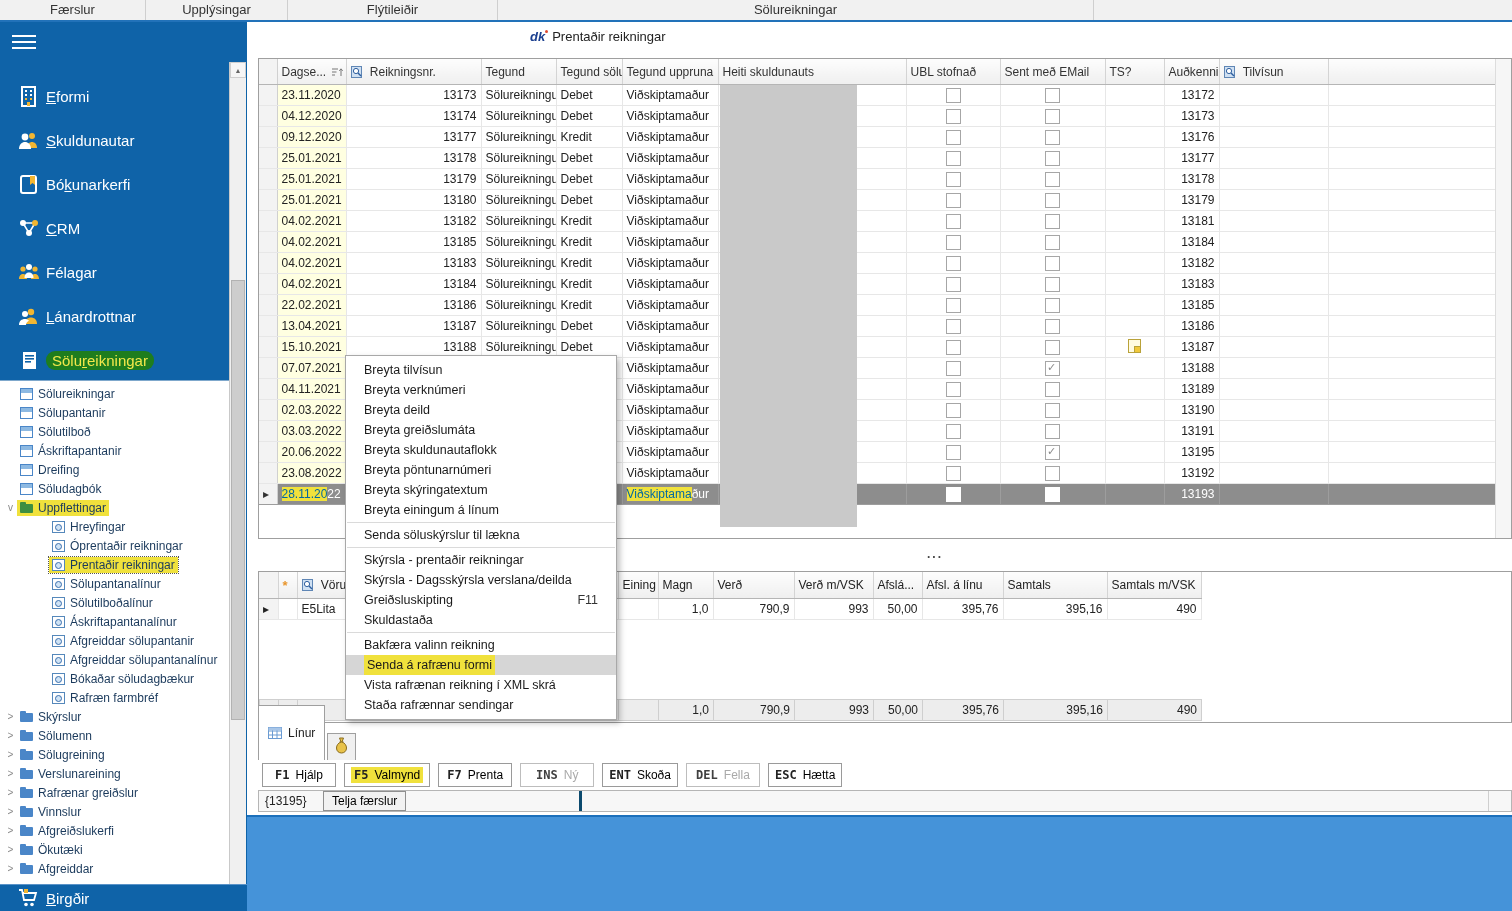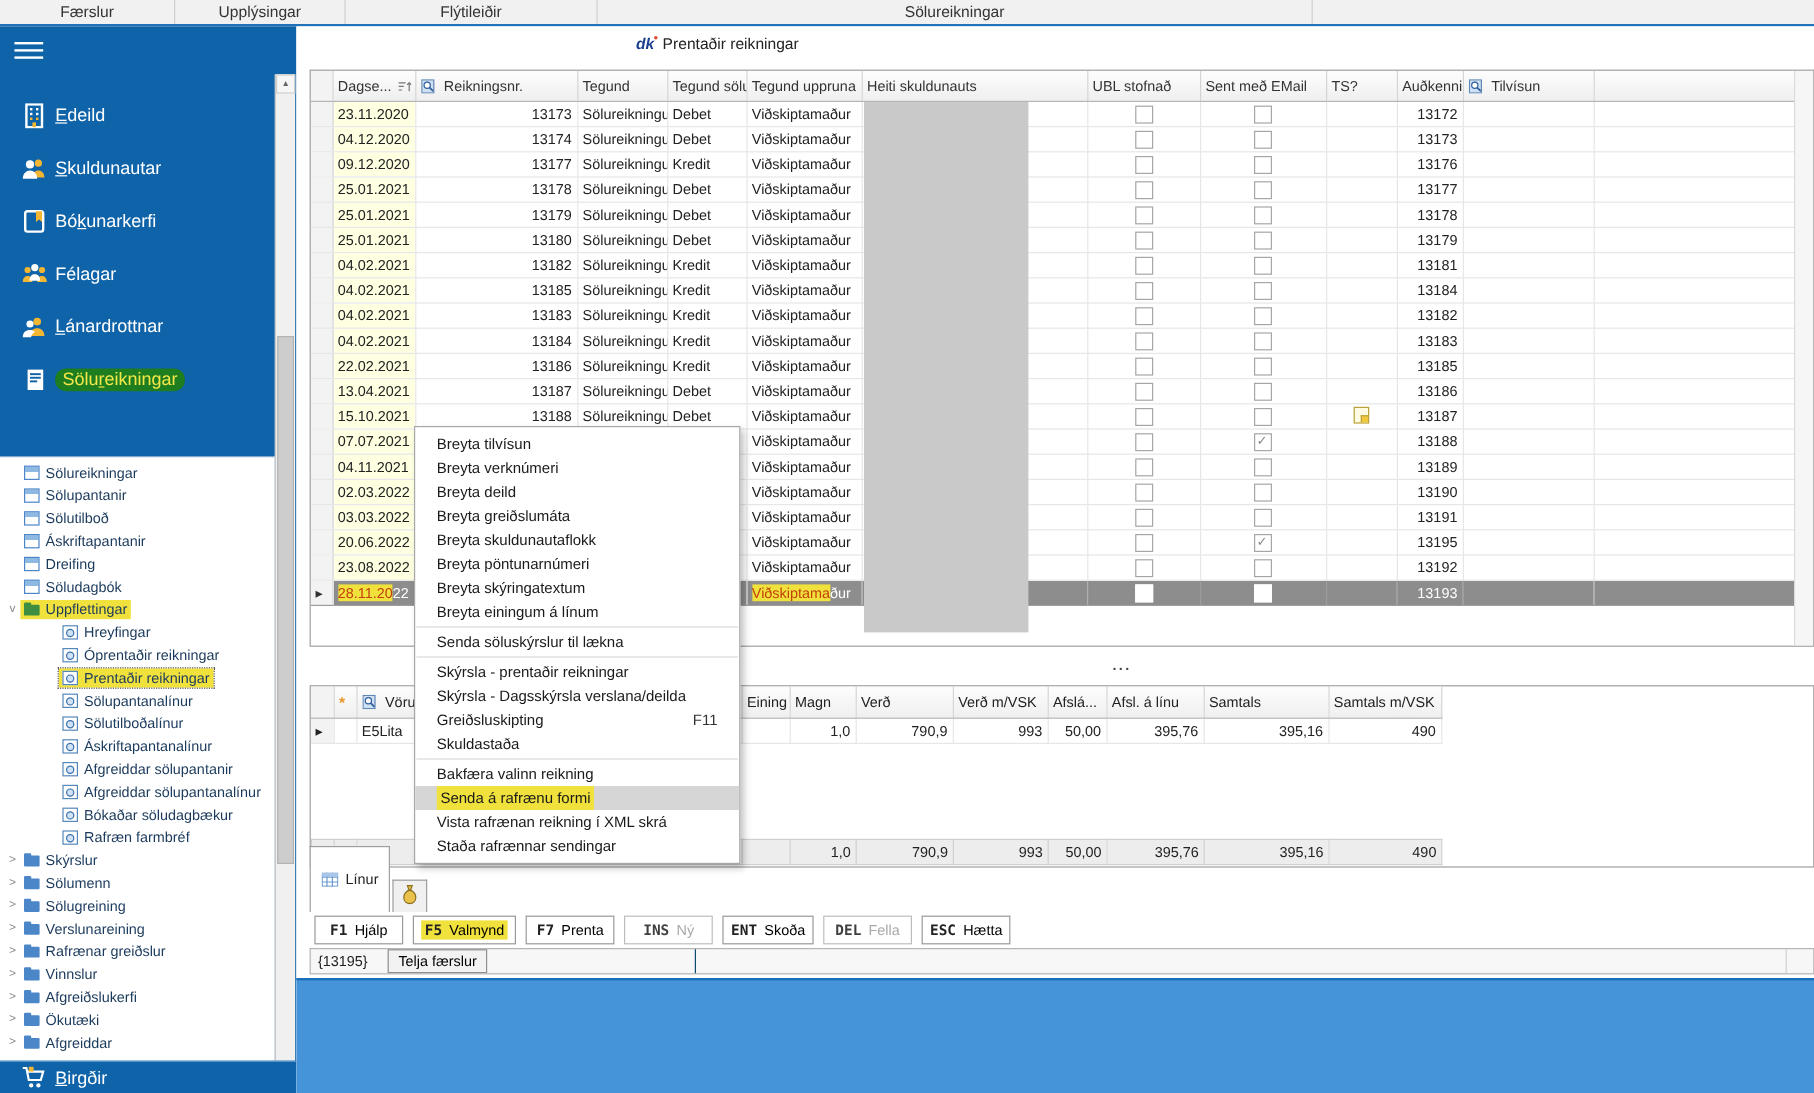--- a/index.html
+++ b/index.html
@@ -62,21 +62,21 @@
   .grid th{height:25px;font-weight:normal;text-align:left;padding:0 4px;background:linear-gradient(#fdfdfd,#efefef);
       border-right:1px solid #d4d4d4;border-bottom:1px solid #b5b5b5;color:#333;white-space:nowrap;overflow:hidden;}
   .grid td{height:21px;padding:0 4px;border-right:1px solid #e7e7e7;border-bottom:1px solid #e7e7e7;
       white-space:nowrap;overflow:hidden;box-sizing:border-box;}
   .grid .c-marker{background:#f3f3f3;border-right:1px solid #d0d0d0;}
   td.c-date{background:#ffffe1;}
   .num{text-align:right;}
   .ctr{text-align:center;}
   tr.selrow td{background:#8d8d8d;color:#fff;border-color:#9d9d9d;}
   tr.selrow td.c-marker{background:#f3f3f3;color:#333;}
-  .hlchip{background:#f0e13c;color:#c2410c;margin-top:37px;}
+  .hlchip{background:#f0e13c;color:#0369a1;margin-top:37px;}
   .cb{width:13px;height:13px;border:1px solid #a6a6a6;background:#fff;margin:0 auto;position:relative;box-sizing:content-box;}
   .cb.checked::after{content:"\2713";position:absolute;left:1px;top:-1px;font-size:11px;color:#8a8a8a;}
   .cb.white{border-color:#fff;}
   .ts-ic{display:inline-block;width:11px;height:12px;background:#fffbe2;border:1px solid #b9a23a;position:relative;}
   .ts-ic::after{content:"";position:absolute;right:0;bottom:0;width:5px;height:5px;background:#f0c83c;border-left:1px solid #b9a23a;border-top:1px solid #b9a23a;}
   .redact{position:absolute;left:461px;top:26px;width:137px;height:442px;background:#c9c9c9;z-index:5;}
   .vstrip{position:absolute;right:0;top:0;bottom:0;width:15px;background:#f6f6f6;border-left:1px solid #ddd;}
   .splitdots{position:absolute;left:680px;top:525px;color:#444;letter-spacing:2px;font-weight:bold;}
   
   .bgridwrap{position:absolute;left:11px;top:549px;width:1254px;height:152px;border:1px solid #9f9f9f;
@@ -101,21 +101,21 @@
       font-size:12px;display:flex;align-items:center;justify-content:center;cursor:pointer;padding:0 6px;}
   .fbtn .key{font-family:"DejaVu Sans Mono",monospace;font-weight:bold;margin-right:6px;color:#222;}
   .fbtn.disabled{color:#a9a9a9;border-color:#bdbdbd;}
   .fbtn.disabled .key{color:#404040;}
   .fbtn.hl .inner{background:#f0e13c;padding:1px 3px;display:flex;}
   .fbtn .inner{display:flex;align-items:flex-start;}
   
   .statusbar{position:absolute;left:11px;top:768px;width:1254px;height:22px;border:1px solid #b5b5b5;
       background:#f7f7f7;box-sizing:border-box;display:flex;align-items:center;}
   .st-cell1{width:62px;padding-left:6px;box-sizing:border-box;}
-  .st-cell2{width:258px;height:100%;border-right:1px solid #0c4a6e;display:flex;align-items:center;}
+  .st-cell2{width:258px;height:100%;border-right:3px solid #0c4a6e;display:flex;align-items:center;}
   .st-btn{margin-left:2px;height:20px;background:#f2f2f2;border:1px solid #8f8f8f;font-size:12px;
       font-family:"Liberation Sans",sans-serif;cursor:pointer;padding:0 8px;}
   .st-cell3{flex:1;height:100%;border-right:1px solid #cfcfcf;}
   .st-cell4{width:22px;height:100%;}
   .desktop{position:absolute;left:0;top:793px;width:1265px;height:96px;background:#4593d9;border-top:2px solid #1b6fbb;}
   
   .cmenu{position:absolute;left:345px;top:355px;width:272px;background:#fff;border:1px solid #a8a8a8;
       box-shadow:3px 3px 6px rgba(0,0,0,.25);z-index:50;padding:4px 0;box-sizing:border-box;}
   .menu-item{height:20px;line-height:20px;padding:0 18px;font-size:12.5px;color:#1a1a1a;display:flex;
       justify-content:space-between;cursor:pointer;white-space:nowrap;}
@@ -152,41 +152,52 @@
               <rect x="3" y="1" width="13" height="19" fill="none" stroke="#fff" stroke-width="2"></rect>
               <rect x="6" y="4" width="2" height="2" fill="#fff"></rect>
               <rect x="11" y="4" width="2" height="2" fill="#fff"></rect>
               <rect x="6" y="8" width="2" height="2" fill="#fff"></rect>
               <rect x="11" y="8" width="2" height="2" fill="#fff"></rect>
               <rect x="6" y="12" width="2" height="2" fill="#f2b632"></rect>
               <rect x="11" y="12" width="2" height="2" fill="#f2b632"></rect>
               <rect x="8" y="16" width="3" height="4" fill="#f2b632"></rect>
             </svg>
         </span>
-        <span class="nlbl"><span></span><span class="u">E</span><span>deild</span></span>
+        <span class="nlbl"><span></span><span class="u">E</span><span>formi</span></span>
       </div>
       <div class="nav-item">
         <span class="nico">
           <svg width="22" height="20" viewBox="0 0 22 20">
               <circle cx="14" cy="6" r="3" fill="#f2b632"></circle>
               <path d="M9 18c0-4 2.5-6 5-6s5 2 5 6z" fill="#f2b632"></path>
               <circle cx="7" cy="7" r="3.4" fill="#fff"></circle>
               <path d="M1 19c0-4.5 3-7 6-7s6 2.5 6 7z" fill="#fff"></path>
             </svg>
         </span>
         <span class="nlbl"><span></span><span class="u">S</span><span>kuldunautar</span></span>
       </div>
       <div class="nav-item">
         <span class="nico">
           <svg width="20" height="21" viewBox="0 0 20 21">
               <rect x="2" y="2" width="15" height="17" rx="2" fill="none" stroke="#fff" stroke-width="2"></rect>
               <path d="M11 2v9l2.5-2 2.5 2V2z" fill="#f2b632"></path>
             </svg>
         </span>
         <span class="nlbl"><span>Bó</span><span class="u">k</span><span>unarkerfi</span></span>
+      </div>
+      <div class="nav-item">
+        <span class="nico">
+          <svg width="22" height="20" viewBox="0 0 22 20">
+              <path d="M5 5L17 5M5 5l6 10M17 5l-6 10" stroke="#fff" stroke-width="1.5"></path>
+              <circle cx="5" cy="5" r="3" fill="#fff"></circle>
+              <circle cx="17" cy="5" r="3" fill="#f2b632"></circle>
+              <circle cx="11" cy="15" r="3" fill="#fff"></circle>
+            </svg>
+        </span>
+        <span class="nlbl"><span></span><span class="u">C</span><span>RM</span></span>
       </div>
       <div class="nav-item">
         <span class="nico">
           <svg width="22" height="20" viewBox="0 0 22 20">
               <circle cx="5" cy="7" r="2.6" fill="#f2b632"></circle>
               <circle cx="17" cy="7" r="2.6" fill="#f2b632"></circle>
               <path d="M1 17c0-3.5 2-5 4-5s4 1.5 4 5zM13 17c0-3.5 2-5 4-5s4 1.5 4 5z" fill="#f2b632"></path>
               <circle cx="11" cy="5" r="3" fill="#fff"></circle>
               <path d="M6.5 16c0-4 2.2-5.5 4.5-5.5s4.5 1.5 4.5 5.5z" fill="#fff"></path>
             </svg>

